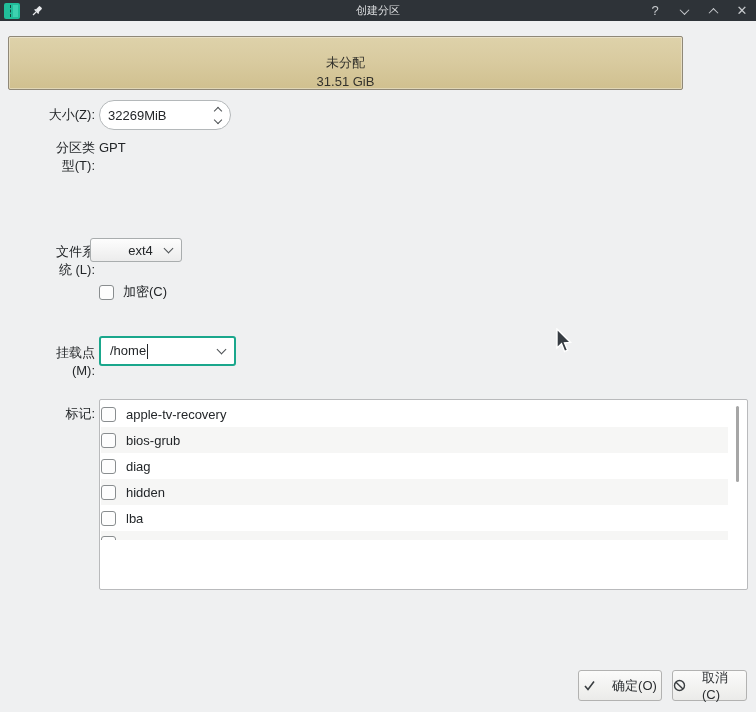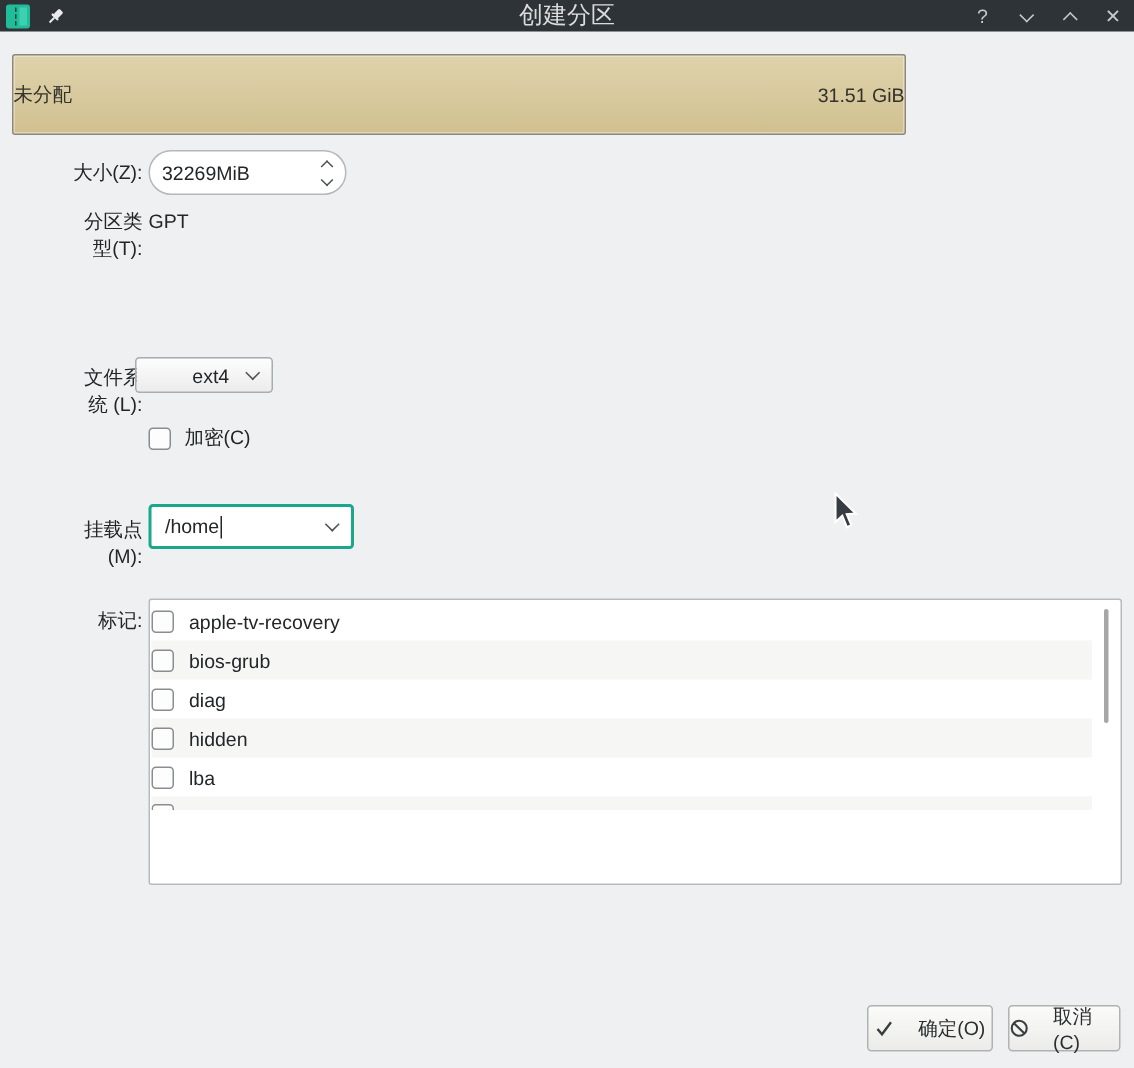--- a/index.html
+++ b/index.html
@@ -9,32 +9,32 @@
 
   
   .titlebar { position:absolute; left:0; top:0; width:756px; height:21px; background:#2e3338;
               display:flex; align-items:center; }
   .tb-left { position:absolute; left:4px; top:0; height:21px; display:flex; align-items:center; gap:10px; }
   .app-icon { width:16px; height:16px; border-radius:2px; background:#21bd9a; position:relative; overflow:hidden; }
   .app-icon::before { content:""; position:absolute; left:6px; top:2px; width:1px; height:12px;
                       border-left:1px dashed #14463c; }
   .app-icon::after { content:""; position:absolute; right:2px; top:2px; width:5px; height:12px; background:#3ed1b0; }
   .pin-icon { width:14px; height:14px; display:block; }
-  .tb-title { width:100%; text-align:center; color:#d9dbdd; font-size:16px; }
+  .tb-title { width:100%; text-align:center; color:#d9dbdd; font-size:11px; }
   .tb-right { position:absolute; right:6px; top:0; height:21px; display:flex; align-items:center; gap:13px; }
   .tb-btn { color:#c7cacd; font-size:13px; line-height:21px; width:16px; text-align:center; cursor:default; }
   .chev { display:inline-block; width:7px; height:7px; border-right:1.6px solid #c7cacd; border-bottom:1.6px solid #c7cacd; }
   .chev.down { transform:rotate(45deg) translate(-1px,-1px); }
   .chev.up { transform:rotate(-135deg) translate(-1px,-1px); }
 
   
-  .part-bar { position:absolute; left:8px; top:36px; width:596px; height:54px;
+  .part-bar { position:absolute; left:8px; top:36px; width:675px; height:54px;
               background:linear-gradient(#ded2aa,#d9cba0 45%,#d0c08f);
               border:1px solid #8f8878; border-radius:2px; box-shadow:inset 0 0 0 1px rgba(255,255,255,.35);
-              display:flex; flex-direction:row; align-items:center; justify-content:space-between; gap:2px;
+              display:flex; flex-direction:column; align-items:center; justify-content:flex-end; gap:2px;
               color:#33322c; }
 
   
   .flabel { position:absolute; left:0; width:95px; text-align:right; line-height:18px;padding-left:47px; }
   .value-text { position:absolute; left:99px; line-height:18px;text-align:center; }
 
   .spinbox { position:absolute; left:99px; top:100px; width:132px; height:30px; background:#ffffff;
              border:1px solid #b4b8ba; border-radius:15px; display:flex; align-items:center; }
   .spinbox .sval { padding-left:8px; }
   .spin-arrows { position:absolute; right:9px; top:0; height:100%; display:flex; flex-direction:column;

